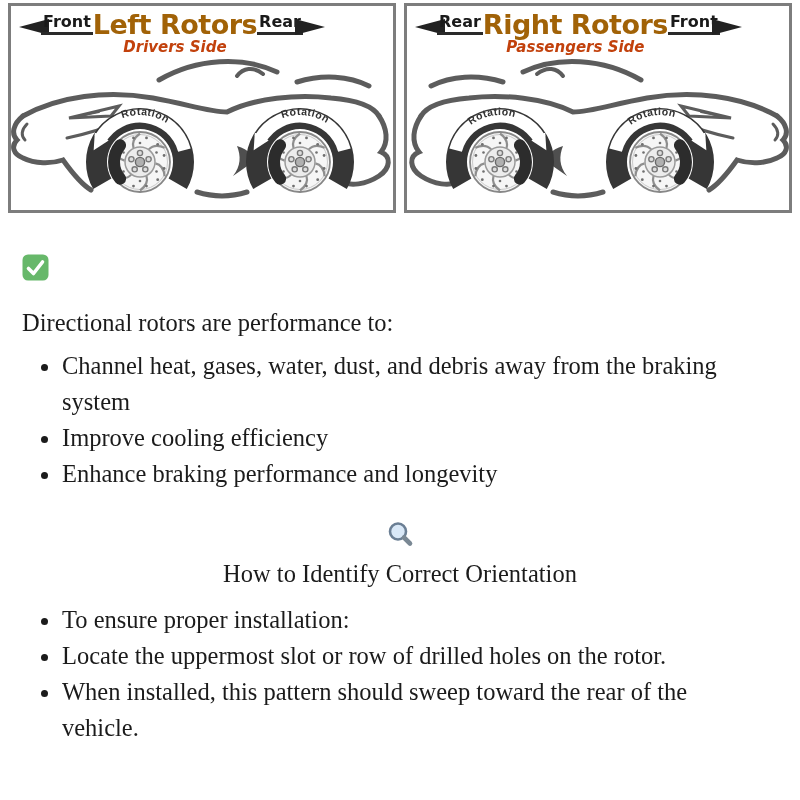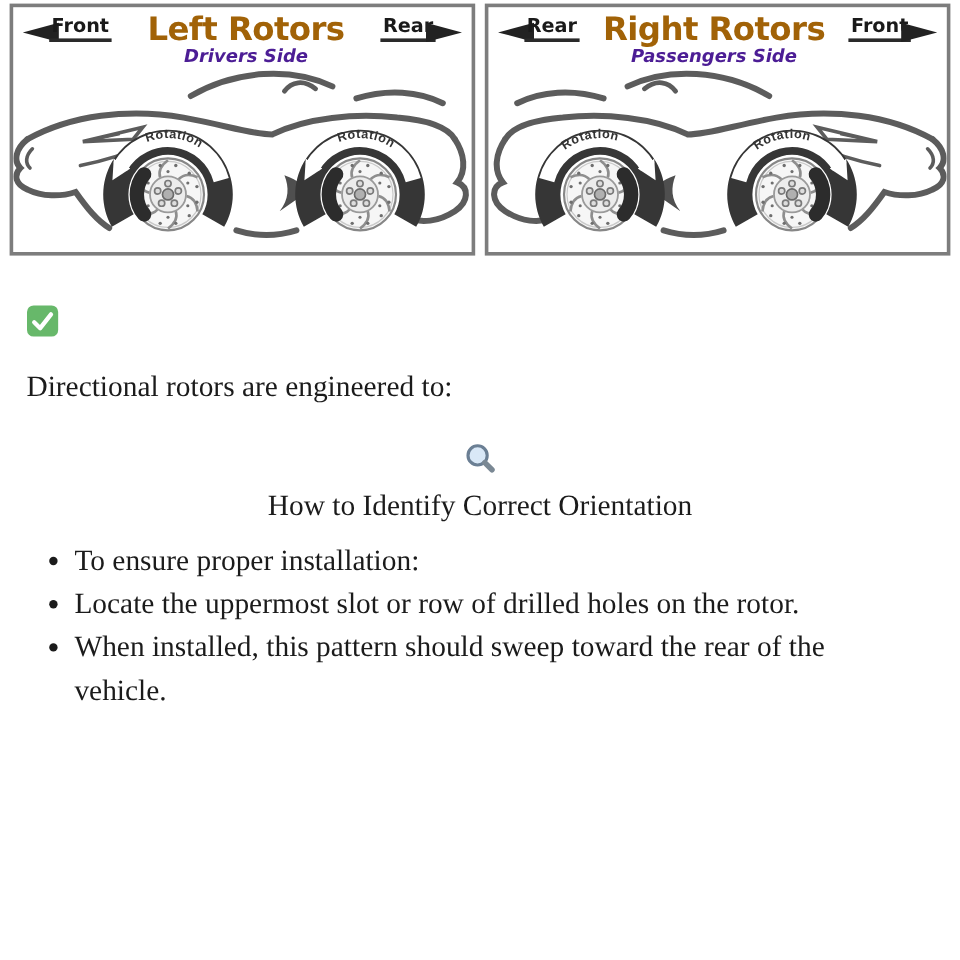--- a/index.html
+++ b/index.html
@@ -10,35 +10,35 @@
     color: #1b1b1b;
   }
 
   
   .diagram { display: flex; gap: 8px; padding: 3px 8px 0 8px; }
   .panel {
     flex: 1 1 0; border: 3px solid #7d7d7d; background: #fff;
     height: 210px; overflow: hidden;
   }
   .panel-header {
-    display: flex; align-items: flex-start; justify-content: space-between;
+    display: flex; align-items: flex-start; 
     padding: 7px 8px 0 8px; height: 46px;
     font-family: "DejaVu Sans", "Liberation Sans", sans-serif;
   }
   .dir { display: flex; align-items: flex-start; }
   .dir-text {
     font-weight: bold; font-size: 16px; color: #1a1a1a;
     border-bottom: 3px solid #2a2a2a; line-height: 18px; padding: 0 2px 1px 2px;
   }
   .tri { width: 0; height: 0; border-top: 8px solid transparent; border-bottom: 8px solid transparent; }
   .tri-left  { border-right: 30px solid #222; margin: 6px -8px 0 0; }
   .tri-right { border-left: 30px solid #222; margin: 6px 0 0 -8px; }
   .panel-titles { text-align: center; margin-top: -2px; }
   .panel-title { font-weight: bold; font-size: 27px; line-height: 27px; letter-spacing: -0.5px; color: #a16207; }
-  .panel-subtitle { font-weight: bold; font-style: italic; font-size: 15px; color: #4c1d95; }
+  .panel-subtitle { font-weight: bold; font-style: italic; font-size: 15px; color: #c2410c; }
   .car-svg { display: block; width: 100%; height: 158px; }
 
   
   .article { padding: 12px 22px 0 22px; }
   .intro { font-size: 24.5px; line-height: 35px; max-width: 752px; }
   .sec-heading {
     margin-top: 29px; font-size: 24.5px; line-height: 30px;
     display: flex; align-items: center; gap: 11px;
   }
   .sec-heading.bold { font-weight: bold; }
@@ -264,22 +264,27 @@
 <div class="article">
 
 
   <div class="sec-heading bold">
     <svg class="emoji" viewBox="0 0 27 27">
       <rect x="0.5" y="0.5" width="26" height="26" rx="5.5" fill="#67b86a"></rect>
       <path d="M 6.5 14.5 L 11.5 19.5 L 20.5 8" fill="none" stroke="#fff" stroke-width="3.6" stroke-linecap="round" stroke-linejoin="round"></path>
     </svg>
   </div>
 
-  <p class="lead">Directional rotors are engineered to:</p>
-
+  <p class="lead">Directional rotors are performance to:</p>
+
+  <ul class="benefits">
+    <li>Channel heat, gases, water, dust, and debris away from the braking system</li>
+    <li>Improve cooling efficiency</li>
+    <li>Enhance braking performance and longevity</li>
+  </ul>
 
   <div class="sec-heading regular">
     <svg class="emoji" viewBox="0 0 27 27">
       <circle cx="11" cy="10.5" r="8" fill="#d9e8f7" stroke="#6b7f94" stroke-width="2.6"></circle>
       <line x1="17" y1="16.5" x2="23" y2="22.5" stroke="#7a8894" stroke-width="4.6" stroke-linecap="round"></line>
     </svg>
     <span>How to Identify Correct Orientation</span>
   </div>
 
   <ul class="steps">

